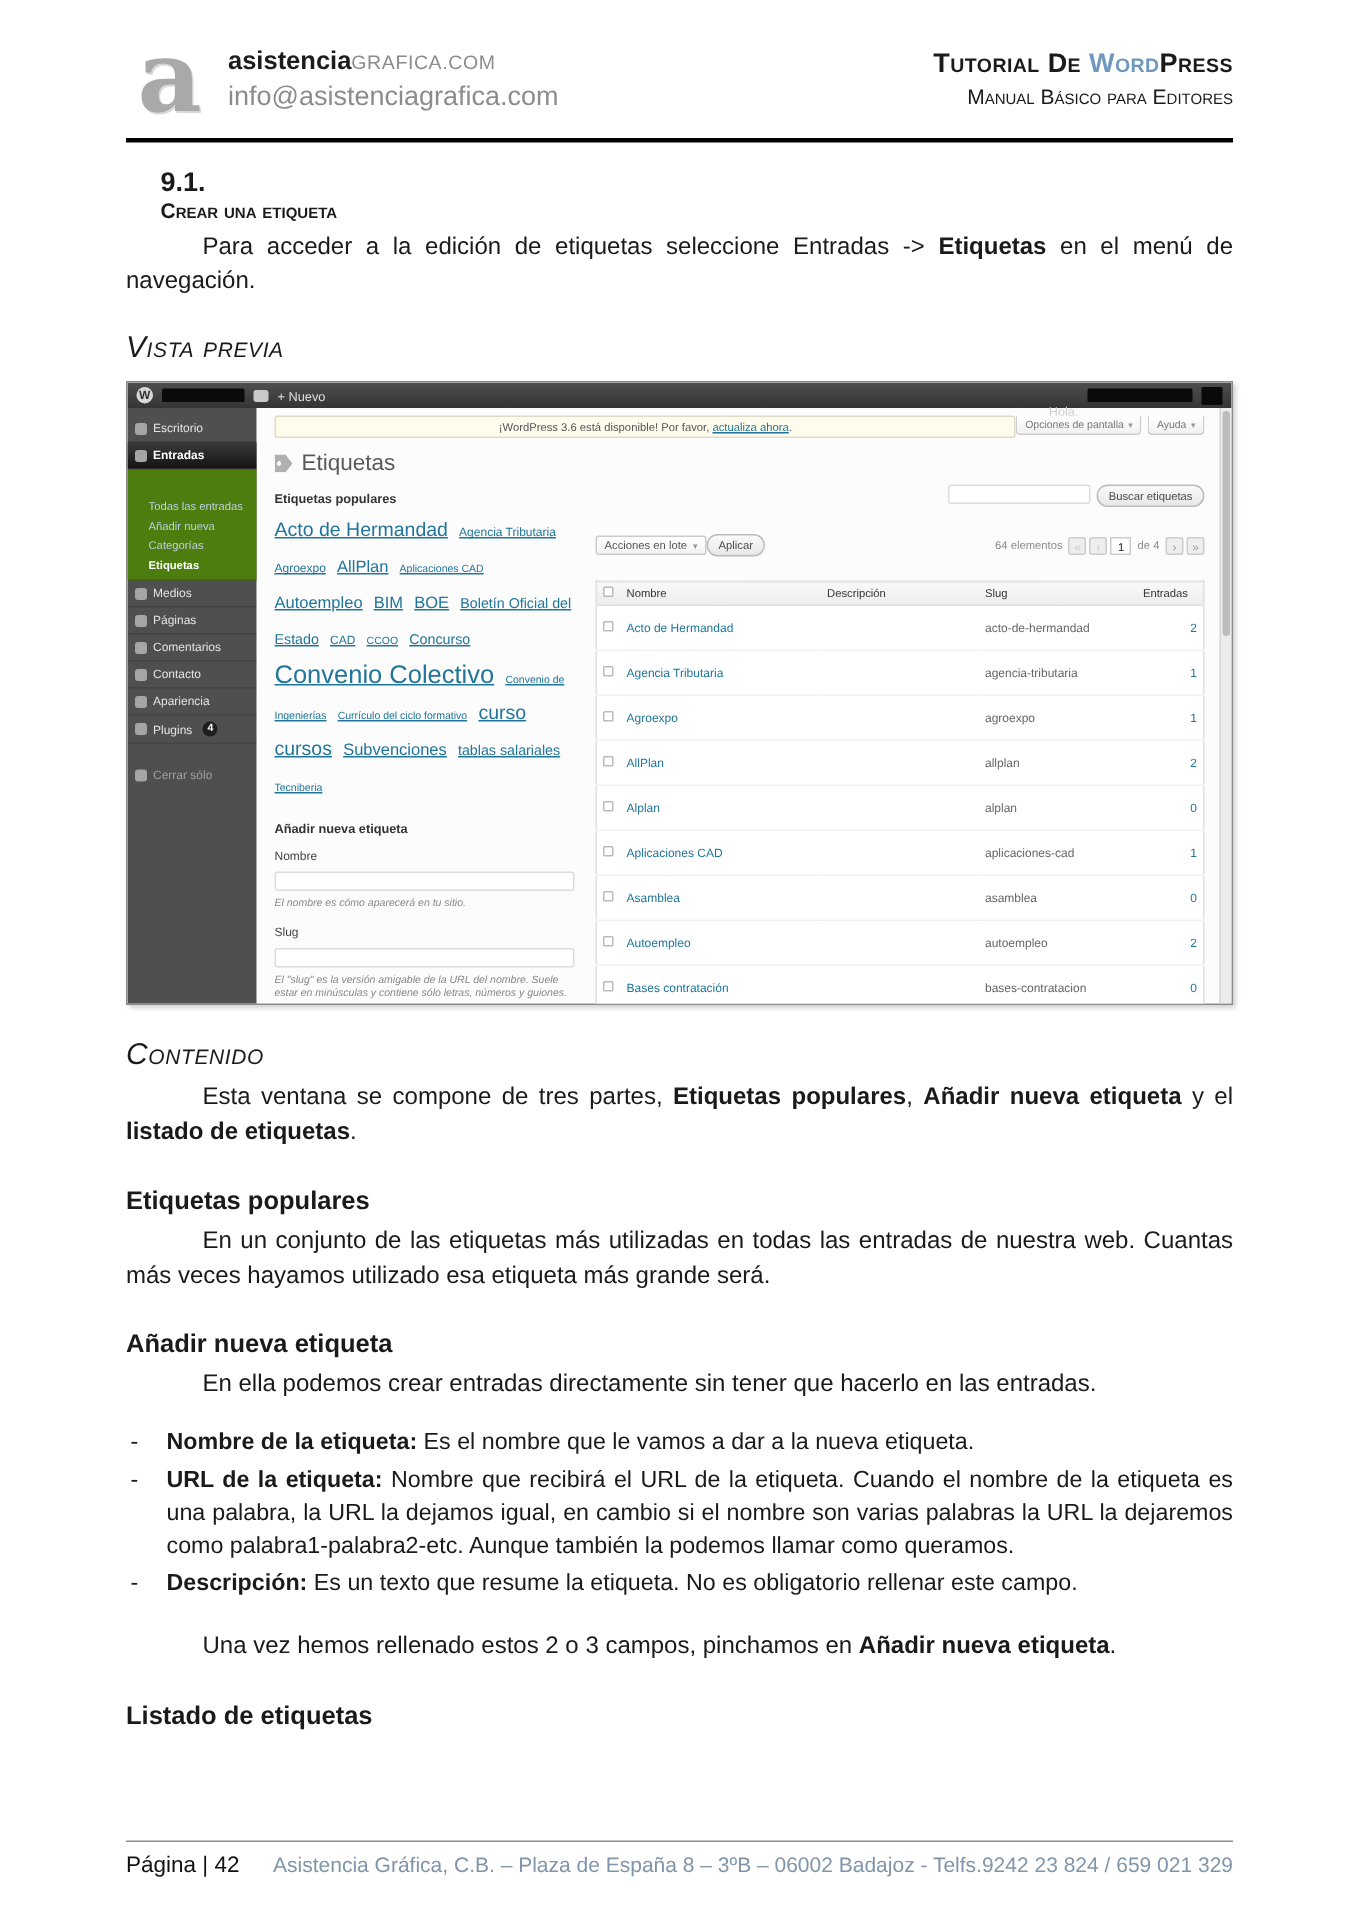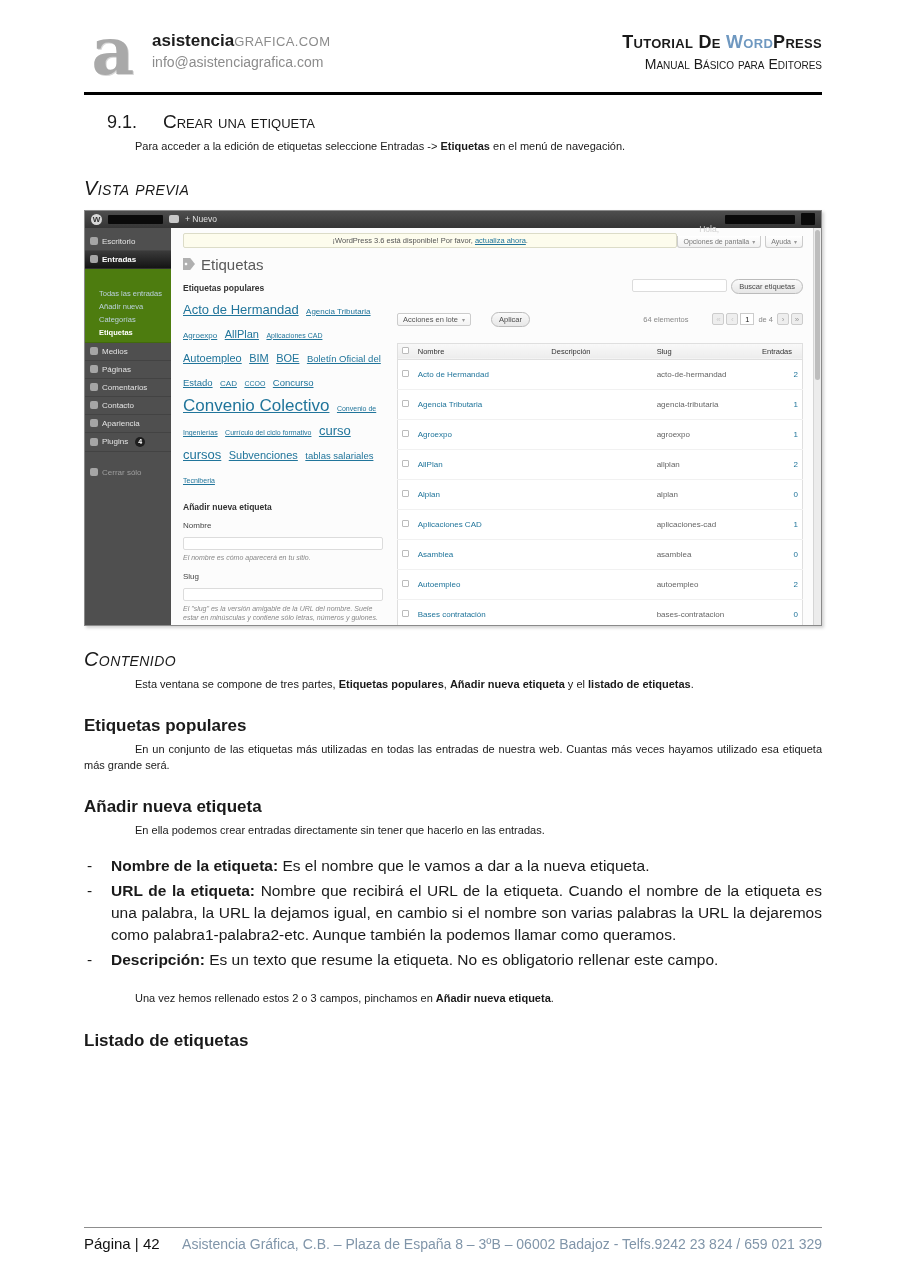--- a/index.html
+++ b/index.html
@@ -8,32 +8,32 @@
   .page { position:relative; width:905px; height:1280px; background:#fff; overflow:hidden; padding:0 83px 0 84px; }
 
   
   .doc-header { margin-top:26px; display:flex; justify-content:space-between; align-items:flex-start; }
   .brand-block { display:flex; gap:10px; align-items:flex-start; }
   .logo { width:58px; height:54px; color:#a9a9a9; font-size:66px; font-weight:bold; line-height:50px; text-align:center; font-family:"DejaVu Serif", serif; text-shadow:1px 1px 0 #d7d7d7; }
   .brand-text { padding-top:6px; }
   .brand-line { font-size:17px; line-height:1; }
   .brand-bold { font-weight:bold; color:#1c1c1c; }
   .brand-grey { color:#8c8c8c; font-size:13px; letter-spacing:.4px; }
-  .brand-email { color:#8c8c8c; font-size:14px; margin-top:5px; }
+  .brand-email { color:#8c8c8c; font-size:18px; margin-top:5px; }
   .title-block { text-align:right; padding-top:6px; }
   .doc-title { font-variant:small-caps; font-size:18px; font-weight:bold; letter-spacing:.3px; }
   .doc-title .blue { color:var(--accent_blue, #6f98c0); }
   .doc-subtitle { font-variant:small-caps; font-size:14px; margin-top:3px; }
   .top-rule { height:3px; background:#000; margin-top:12px; }
 
   
-  .sec-title { margin-top:16px; font-size:18px; font-weight:normal; display:flex; align-items:baseline; }
+  .sec-title { margin-top:16px; font-size:18px; font-weight:bold; display:flex; align-items:baseline;flex-direction:column; }
   .sec-num { width:56px; margin-left:23px; }
-  .sec-name { font-variant:small-caps; font-size:19px; }
-  .para { font-size:11px; line-height:1.42; text-align:justify; margin-top:6px; }
+  .sec-name { font-variant:small-caps; font-size:14px; }
+  .para { font-size:16px; line-height:1.42; text-align:justify; margin-top:6px; }
   .indent { text-indent:51px; }
   .para b { font-weight:bold; }
   .cap-heading { font-variant:small-caps; font-style:italic; font-weight:normal; font-size:20px; margin-top:22px; letter-spacing:.4px; }
   .sub-heading { font-size:17px; font-weight:bold; margin-top:24px; }
   .dash-list { list-style:none; margin-top:16px; }
   .dash-list li { position:relative; padding-left:27px; font-size:15.5px; line-height:1.42; text-align:justify; margin-bottom:3px; }
   .dash-list li::before { content:"-"; position:absolute; left:3px; }
   .closing { margin-top:20px; }
 
   
@@ -59,21 +59,21 @@
   .mi { display:flex; align-items:center; gap:4px; padding:4px 5px; font-size:8px; color:#e3e3e3; border-bottom:1px solid rgba(0,0,0,.14); }
   .mi.active { background:linear-gradient(#3a3a3a,#141414); color:#fff; font-weight:bold; }
   .mic { width:8px; height:8px; background:#a5a5a5; border-radius:2px; flex:none; }
   .submenu { background:#4d7c0f; padding:18px 0 3px; border-bottom:1px solid rgba(0,0,0,.14); }
   .smi { display:block; padding:2px 5px 2px 14px; font-size:7.5px; color:#bcd2de; text-decoration:none; }
   .smi.current { color:#fff; font-weight:bold; }
   .badge { margin-left:3px; background:#1e1e1e; color:#fff; border-radius:50%; min-width:10px; height:10px; line-height:10px; text-align:center; font-size:7px; font-weight:bold; display:inline-block; }
   .mi.collapse { margin-top:12px; color:#9f9f9f; border-bottom:none; }
 
   .wp-main { flex:1; position:relative; padding:5px 18px 0 12px; overflow:hidden; }
-  .topline { display:flex; align-items:flex-end; gap:0; }
+  .topline { display:flex; align-items:flex-start; gap:0; }
   .nag { flex:1; background:#fdfced; border:1px solid #dcdcc8; border-radius:2px; text-align:center; font-size:7.5px; color:#555; padding:2px 4px; }
   .nag-link { color:var(--wp_link, #21759b); text-decoration:underline; cursor:pointer; }
   .screen-tabs { display:flex; gap:4px; }
   .stab { font-size:7px; color:#777; background:linear-gradient(#fff,#f1f1f1); border:1px solid #ccc; border-top:none; border-radius:0 0 3px 3px; padding:2px 5px; display:flex; gap:3px; align-items:center; font-family:inherit; }
   .caret::after { content:"▾"; font-size:6px; color:#999; }
   .title-row { display:flex; align-items:center; gap:6px; margin-top:8px; }
   .tag-icon { width:12px; height:12px; flex:none; background:radial-gradient(circle at 3px 6px, #fcfcfc 1.5px, #b0b0b0 1.6px); clip-path:polygon(0 0,60% 0,100% 50%,60% 100%,0 100%); }
   .wp-title { font-size:15px; color:#5a5a5a; }
 
   .cols { display:flex; gap:14px; margin-top:6px; }
@@ -85,21 +85,21 @@
   .cloud-tag { color:var(--wp_link, #21759b); margin-right:3px; text-decoration:underline; cursor:pointer; }
   .t1{font-size:7px} .t2{font-size:8px} .t3{font-size:9.5px} .t4{font-size:11px} .t5{font-size:13px} .t6{font-size:17px}
 
   .add-form label { display:block; font-size:8px; color:#444; margin-top:9px; margin-bottom:2px; }
   .wp-input { width:100%; height:13px; border:1px solid #dcdcdc; border-radius:2px; background:#fff; font-size:8px; padding:0 3px; font-family:inherit; }
   .help { font-size:7px; font-style:italic; color:#888; margin-top:3px; line-height:1.35; }
   .wp-btn { font-size:7.5px; color:#4a4a4a; background:linear-gradient(#fafafa,#e7e7e7); border:1px solid #bbb; border-radius:9px; padding:2px 7px; font-family:inherit; white-space:nowrap; cursor:pointer; }
 
   .search-row { display:flex; justify-content:flex-end; gap:4px; }
   .search-input { width:95px; flex:none; }
-  .toolbar { display:flex; align-items:center; gap:20px; margin:7px 0 5px; }
+  .toolbar { display:flex; align-items:center; gap:0; margin:7px 0 5px; }
   .wp-select { display:flex; align-items:center; gap:4px; border:1px solid #ccc; border-radius:2px; background:linear-gradient(#fff,#f3f3f3); font-size:7.5px; color:#555; padding:0 5px; height:13px; cursor:pointer; }
   .tb-spacer { flex:1; }
   .count { font-size:7.5px; color:#888; }
   .pager { display:flex; gap:2px; align-items:center; margin-left:4px; }
   .pbtn { width:12px; height:12px; border:1px solid #ccc; border-radius:2px; background:#eee; color:#999; font-size:8px; line-height:11px; text-align:center; cursor:pointer; }
   .pbtn.dis { color:#ccc; }
   .pcur { width:14px; height:12px; border:1px solid #ccc; background:#fff; font-size:7.5px; text-align:center; line-height:12px; }
   .pof { font-size:7.5px; color:#888; margin:14px 2px; }
 
   .wp-table { width:100%; border-collapse:collapse; border:1px solid #dfdfdf; background:#fff; }

